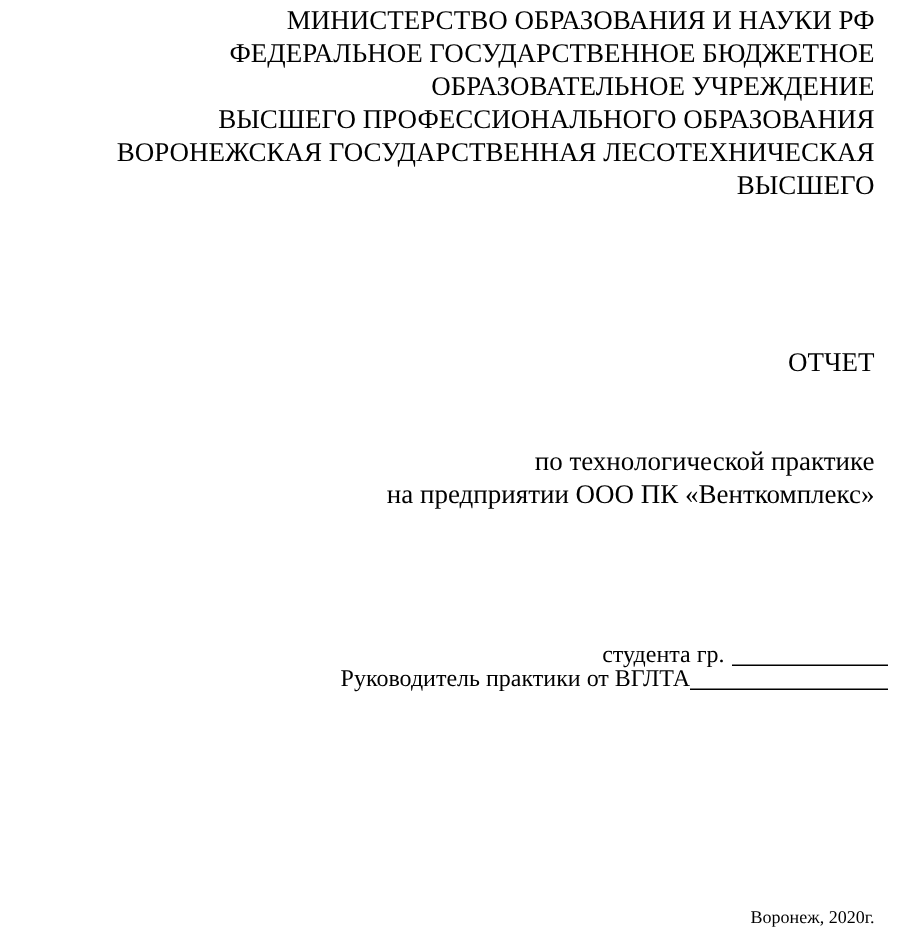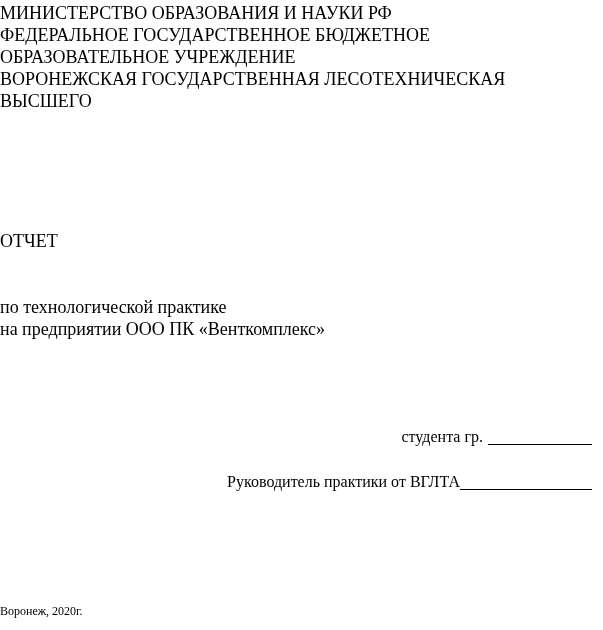--- a/index.html
+++ b/index.html
@@ -14,21 +14,21 @@
     .page {
       position: relative;
       width: 603px;
       height: 630px;
       background: #ffffff;
     }
     .centered-col {
       position: absolute;
       left: 0;
       right: 20px;
-      text-align: left;
+      text-align: right;
     }
     .header {
       top: 2px;
       font-size: 18px;
       line-height: 22px;
     }
     .title {
       top: 230px;
       font-size: 18px;
       line-height: 22px;
@@ -40,21 +40,21 @@
     }
     .sig {
       position: absolute;
       right: 11px;
       font-size: 16px;
       line-height: 20px;
       white-space: nowrap;
       text-align: right;
     }
     .sig-1 { top: 427px; }
-    .sig-2 { top: 472px; }
+    .sig-2 { top: 443px; }
     .sig-3 { top: 507px; }
     .blank {
       display: inline-block;
       height: 0;
       border-bottom: 1.5px solid #000000;
       vertical-align: -3px;
     }
     .blank-1 { width: 104px; margin-left: 5px; }
     .blank-2 { width: 132px; }
     .blank-3 { width: 120px; }
@@ -66,20 +66,21 @@
   </style>
 </head>
 <body>
 
 <div class="page">
 
   <div class="centered-col header">
     <div>МИНИСТЕРСТВО ОБРАЗОВАНИЯ И НАУКИ РФ</div>
     <div>ФЕДЕРАЛЬНОЕ ГОСУДАРСТВЕННОЕ БЮДЖЕТНОЕ</div>
     <div>ОБРАЗОВАТЕЛЬНОЕ УЧРЕЖДЕНИЕ</div>
+    <div>ВЫСШЕГО ПРОФЕССИОНАЛЬНОГО ОБРАЗОВАНИЯ</div>
     <div>ВОРОНЕЖСКАЯ ГОСУДАРСТВЕННАЯ ЛЕСОТЕХНИЧЕСКАЯ</div>
     <div>ВЫСШЕГО</div>
   </div>
 
   <div class="centered-col title">ОТЧЕТ</div>
 
   <div class="centered-col subtitle">
     <div>по технологической практике</div>
     <div>на предприятии ООО ПК «Венткомплекс»</div>
   </div>

